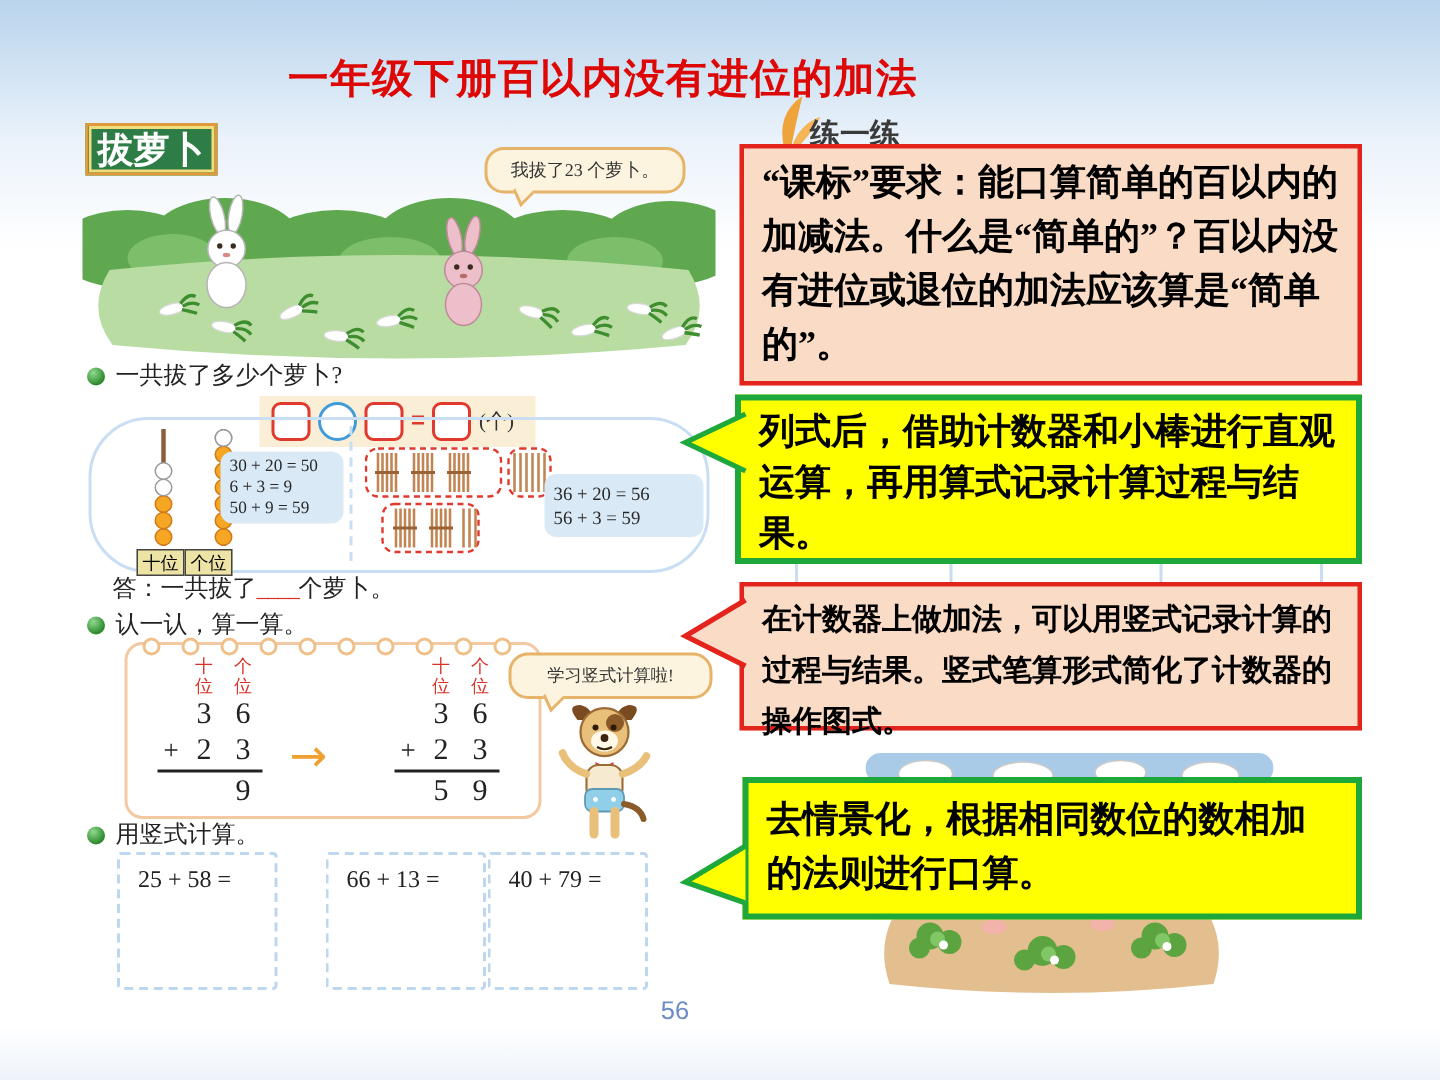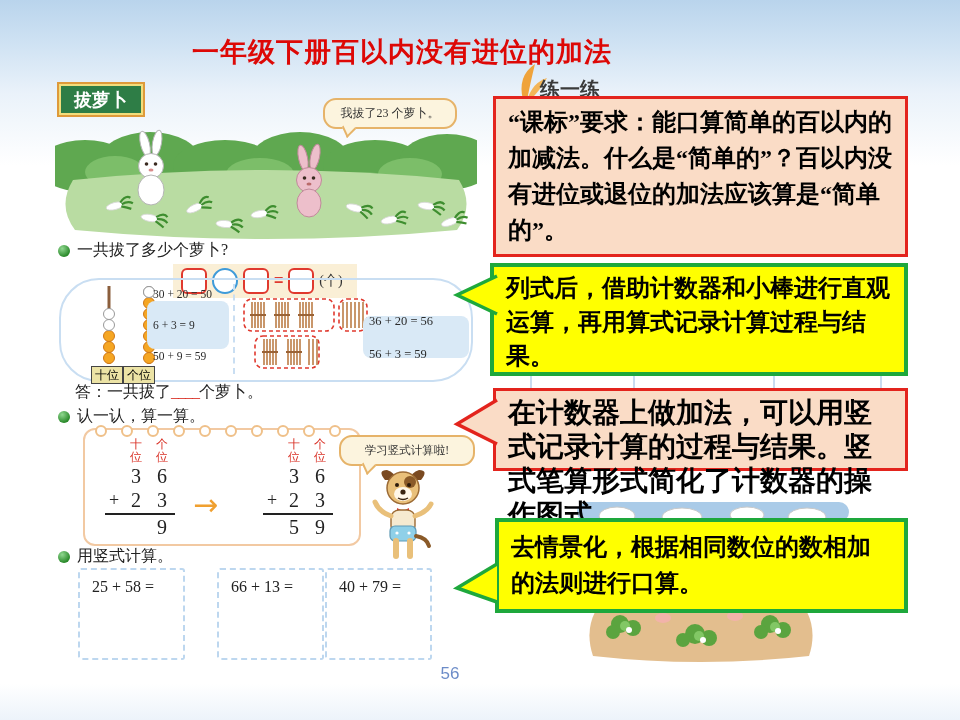--- a/index.html
+++ b/index.html
@@ -5,21 +5,21 @@
   html,body{margin:0;padding:0;}
   body{font-family:"Liberation Sans","DejaVu Sans",sans-serif;}
   .slide{position:relative;width:960px;height:720px;overflow:hidden;
     background:linear-gradient(180deg,#b9d4ec 0%,#cfe2f3 6%,#eaf2fa 13%,#ffffff 23%,#ffffff 95%,#edf3fa 100%);}
   
   .title{position:absolute;left:192px;top:34px;font-size:27px;font-weight:bold;color:#dd0806;letter-spacing:1px;font-family:"DejaVu Sans",sans-serif;}
   
   .page{position:absolute;left:55px;top:80px;width:422px;height:600px;z-index:1;}
   .badge{position:absolute;left:2px;top:2px;width:84px;height:31px;background:#2e7d46;border:2px solid #de9a3b;
     box-shadow:inset 0 0 0 2px #f2dd7c;display:flex;align-items:center;justify-content:center;
-    color:#fff;font-weight:bold;font-size:18px;}
+    color:#fff;font-weight:bold;font-size:24px;}
   .scene{position:absolute;left:0;top:16px;width:422px;height:148px;}
   .bubble{position:absolute;background:#fcf4de;border:2px solid #e6b369;border-radius:13px;
     font-size:12px;color:#333;display:flex;align-items:center;justify-content:center;
     font-family:"Liberation Serif",serif;}
   .bubble::after{content:"";position:absolute;left:18px;bottom:-7px;width:10px;height:10px;background:#fcf4de;
     border-right:2px solid #e6b369;border-bottom:2px solid #e6b369;transform:rotate(65deg) skewX(20deg);}
   .bub1{left:108px;top:15px;width:132px;height:27px;}
   .bub2{left:268px;top:18px;width:130px;height:27px;}
   .qrow{position:absolute;left:3px;display:flex;align-items:center;gap:7px;font-size:16px;color:#222;
     font-family:"Liberation Serif",serif;}
@@ -30,21 +30,21 @@
   .shape-box{width:22px;height:22px;border:2.5px solid #e0392e;border-radius:6px;background:#fff;}
   .shape-circle{width:22px;height:22px;border:2.5px solid #3f9bd9;border-radius:50%;background:#fff;}
   .strip .eq{color:#e0392e;font-weight:bold;font-size:16px;}
   .strip .unit{color:#333;font-size:14px;font-family:"Liberation Serif",serif;}
   .bigframe{position:absolute;left:4px;top:198px;width:410px;height:100px;border:2px solid #c9def2;border-radius:40px;}
   .divider{position:absolute;left:178px;top:204px;height:90px;border-left:2px dashed #c9def2;}
   .abacus{position:absolute;left:28px;top:204px;}
   .placelab{position:absolute;left:36px;top:286px;display:flex;font-size:12px;font-family:"Liberation Serif",serif;}
   .placelab span{background:#ece3a5;border:1px solid #444;padding:0 3px;line-height:16px;}
   .eqbox{position:absolute;background:#d9e9f6;border-radius:8px;color:#2a2a2a;
-    font-family:"Liberation Serif",serif;display:flex;flex-direction:column;justify-content:center;padding:3px 6px;gap:17px;}
+    font-family:"Liberation Serif",serif;display:flex;flex-direction:column;justify-content:center;padding:3px 6px;}
   .eqbox1{left:92px;top:221px;width:70px;height:42px;font-size:11.5px;line-height:14px;}
   .eqbox2{left:308px;top:236px;width:94px;height:36px;font-size:12.5px;line-height:16px;}
   .sticks{position:absolute;left:188px;top:218px;}
   .answer{position:absolute;left:20px;top:302px;font-size:16px;color:#222;font-family:Liberation Serif, serif;}
   .answer .blank{color:#d93025;letter-spacing:-1px;}
   .notebook{position:absolute;left:28px;top:348px;width:274px;height:114px;border:2px solid #f2c9a2;border-radius:12px;background:#fff;}
   .rings{position:absolute;left:10px;top:-5px;display:flex;gap:14px;}
   .rings i{width:8px;height:8px;border:2px solid #efc089;border-radius:50%;background:#fff;}
   .vadd{position:absolute;width:90px;font-family:"Liberation Serif",serif;}
   .v1{left:20px;top:8px;} .v2{left:178px;top:8px;}
@@ -66,21 +66,21 @@
   .bg-frag{position:absolute;z-index:0;}
   .bg-header{left:540px;top:76px;font-size:20px;font-weight:bold;color:#3a3a3a;font-family:"Liberation Serif",serif;}
   .bg-line{width:2px;height:14px;background:#c9dcf0;top:376px;}
   
   .callout{position:absolute;z-index:2;box-sizing:border-box;font-weight:bold;color:#000;
     font-family:"Liberation Serif","DejaVu Serif",serif;}
   .co-peach{background:#fadcc6;border:3.5px solid #e3241d;}
   .co-yellow{background:#ffff00;border:4px solid #1ea83c;}
   .co1{left:493px;top:96px;width:415px;height:161px;font-size:24px;line-height:36px;padding:5px 12px;}
   .co2{left:490px;top:263px;width:418px;height:113px;font-size:24px;line-height:34px;padding:4px 12px;}
-  .co3{left:493px;top:388px;width:415px;height:83px;font-size:28px;line-height:34px;padding:5px 12px;}
+  .co3{left:493px;top:388px;width:415px;height:99px;font-size:20px;line-height:34px;padding:5px 12px;}
   .co4{left:495px;top:518px;width:413px;height:95px;font-size:24px;line-height:36px;padding:7px 12px;}
   .pointer{position:absolute;z-index:3;}
 </style>
 </head>
 <body>
 
 <div class="slide">
 
   <div class="title">一年级下册百以内没有进位的加法</div>
 

